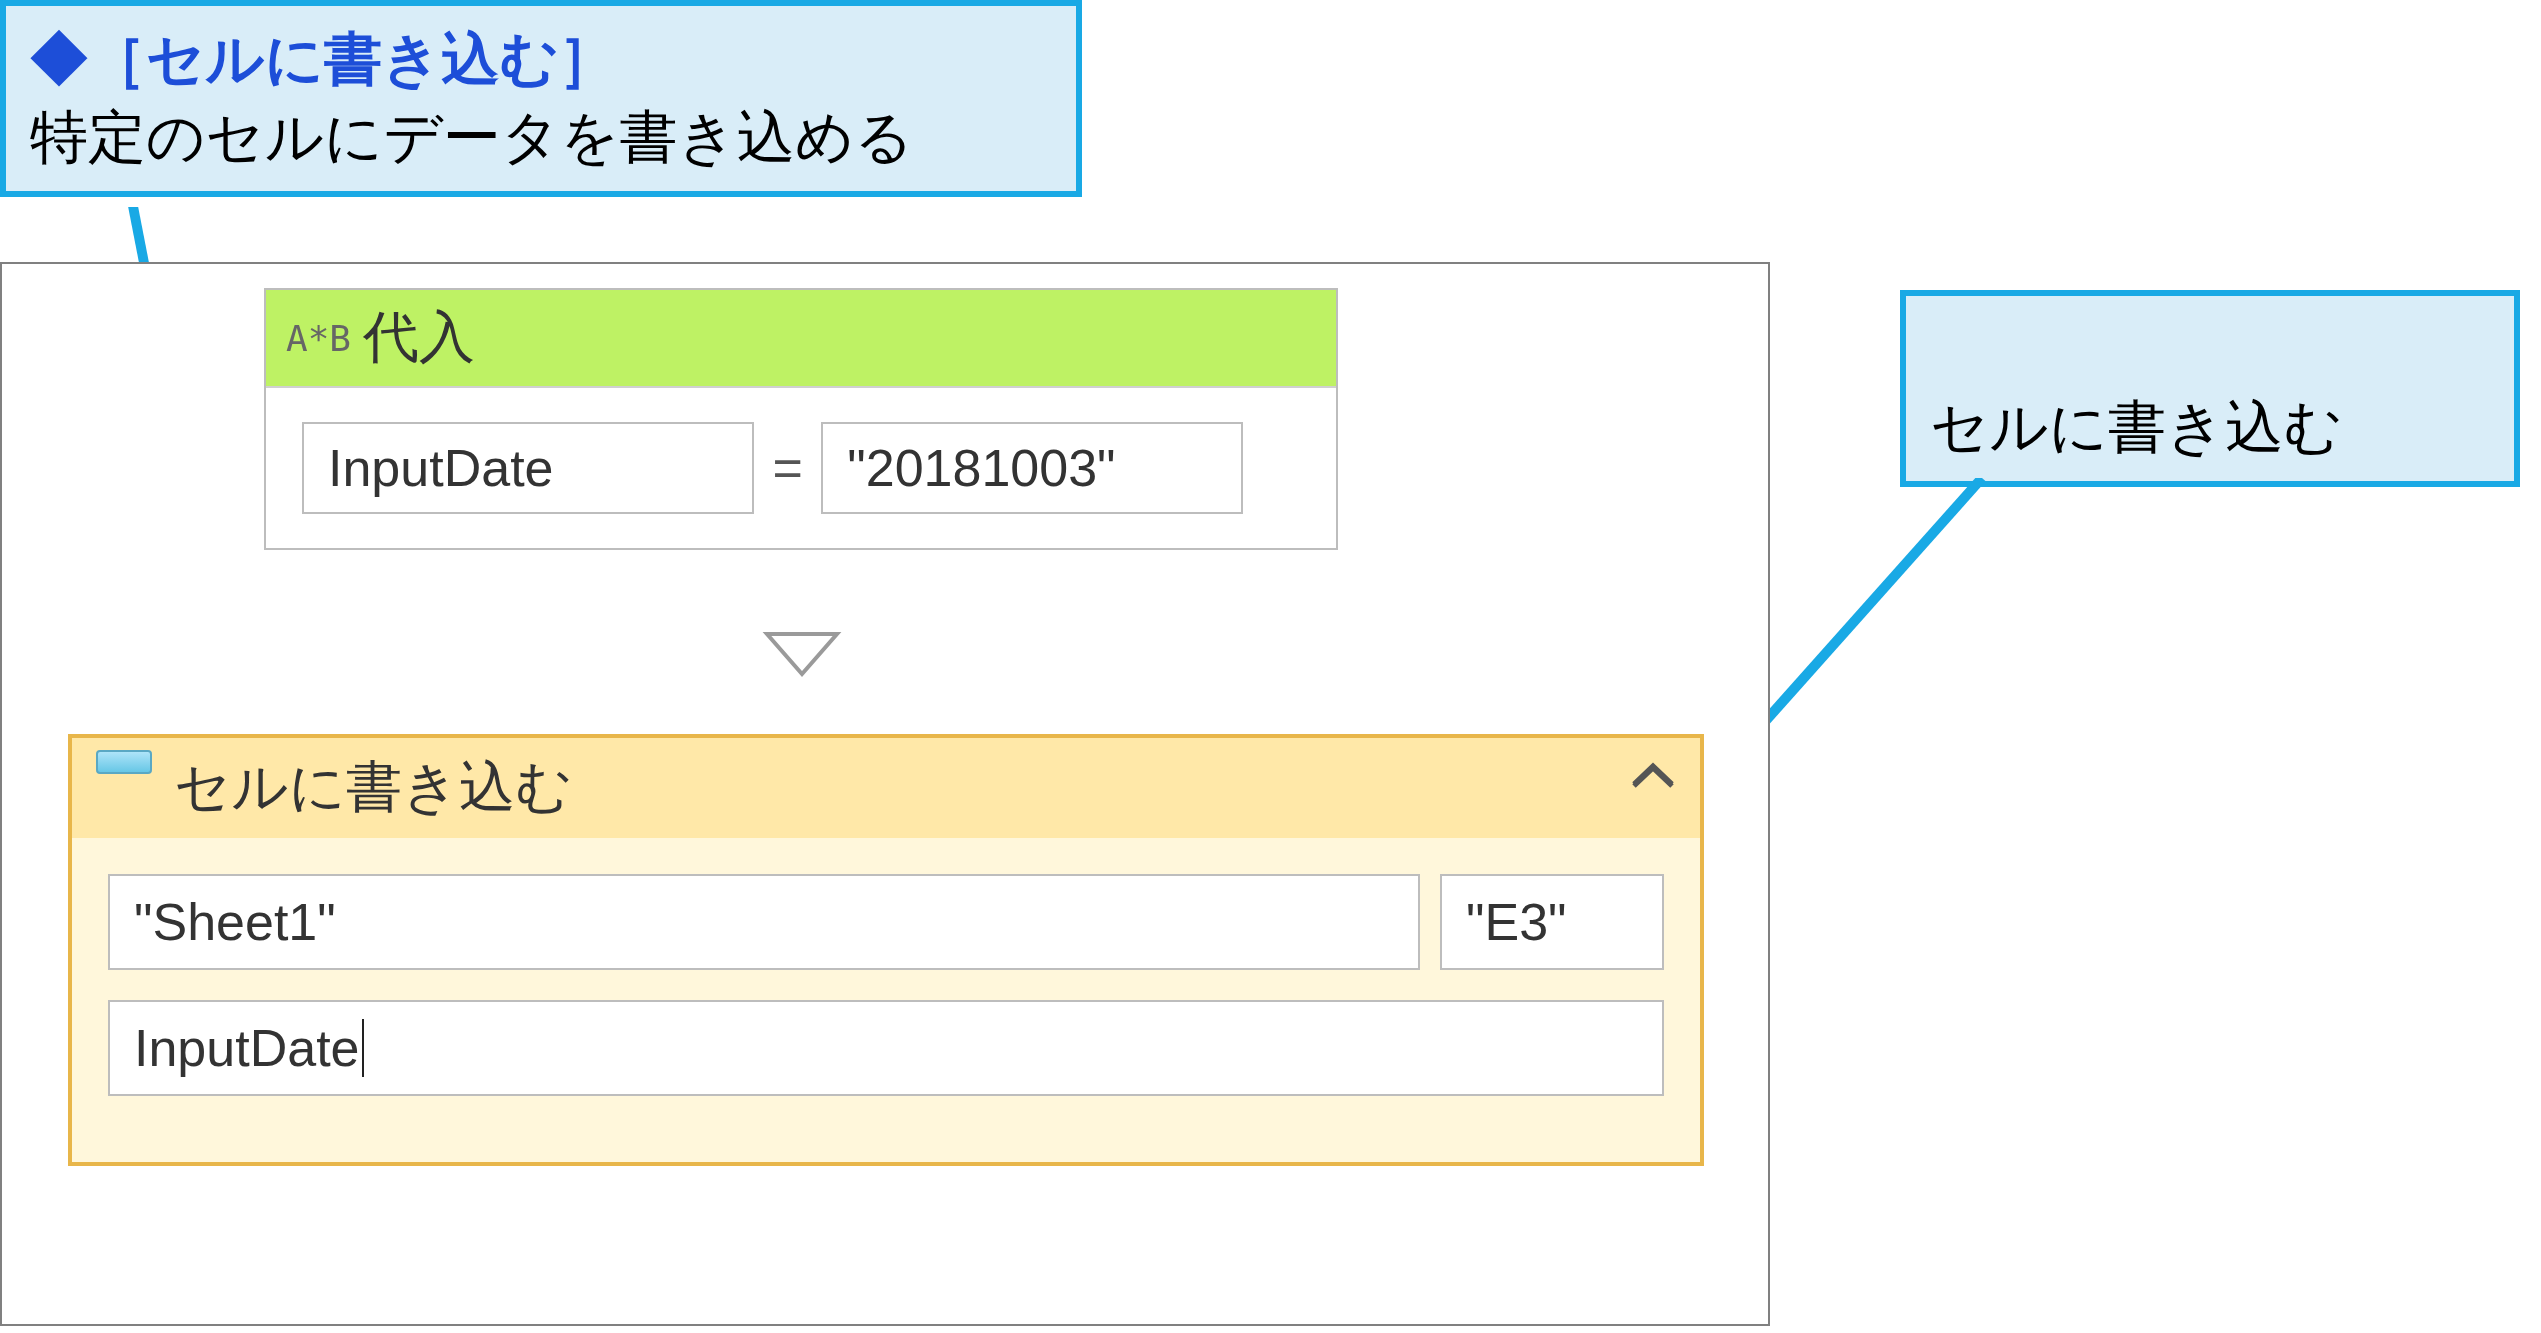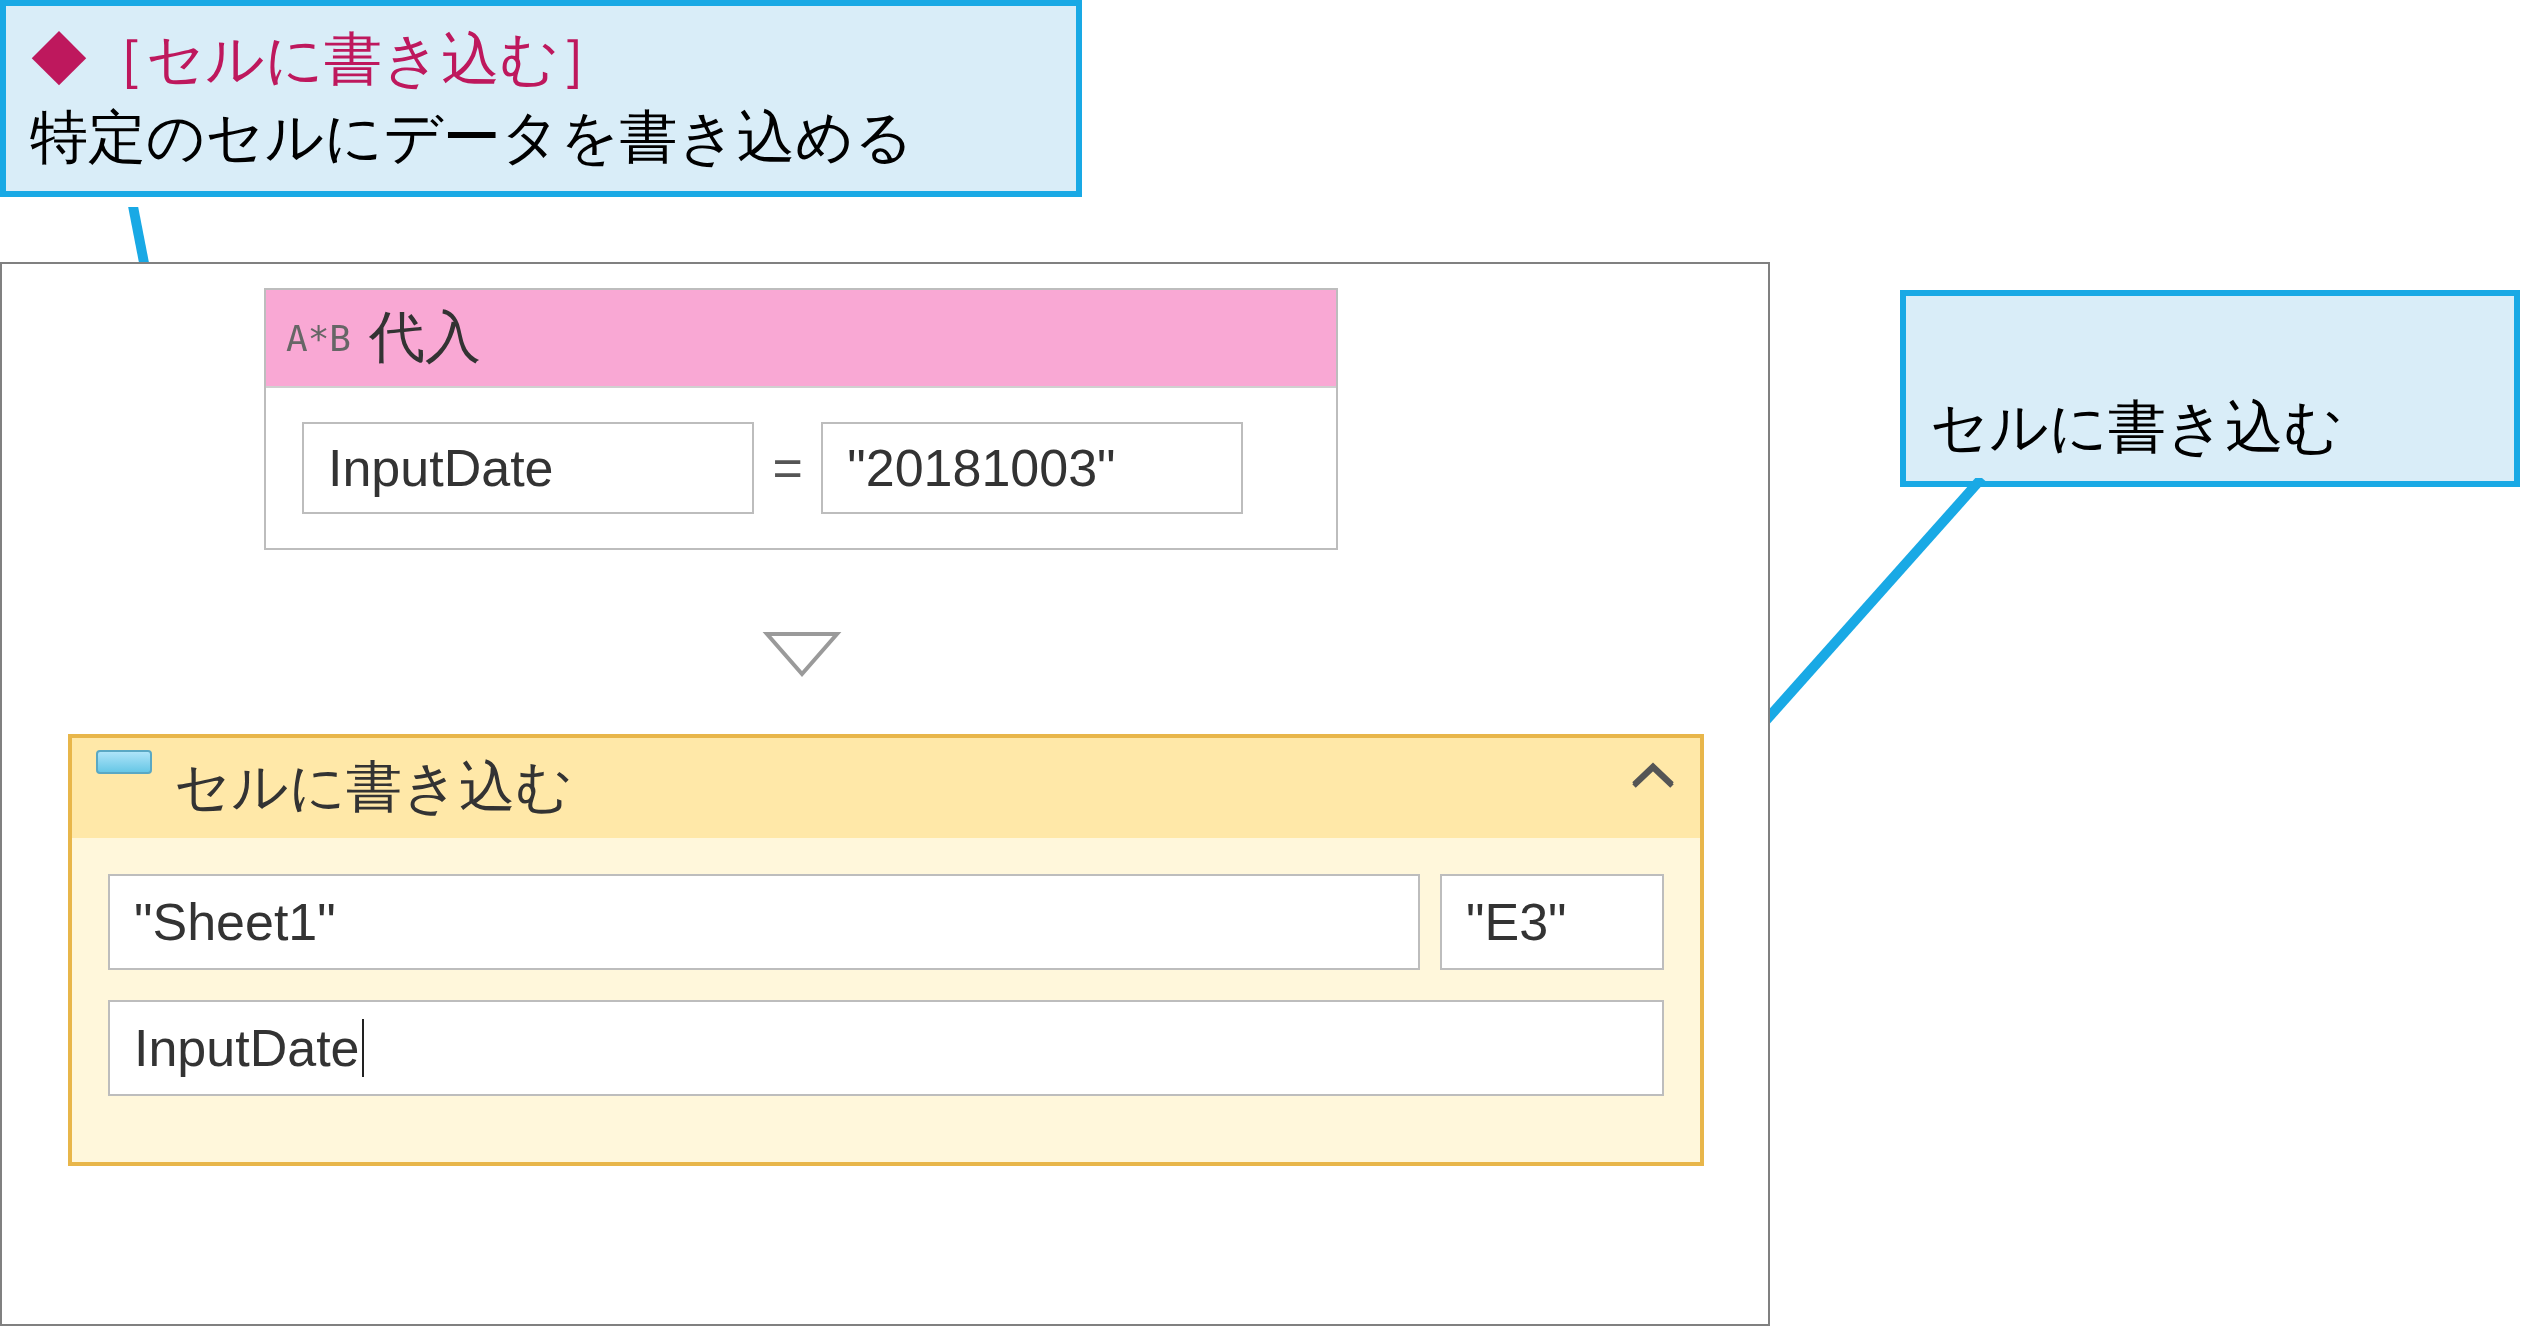--- a/index.html
+++ b/index.html
@@ -1,30 +1,30 @@
 <!DOCTYPE html>
 <html><head>
 <meta charset="utf-8">
 <style>
   html,body{margin:0;padding:0;background:#fff;font-family:"Meiryo","Yu Gothic","Hiragino Kaku Gothic ProN",sans-serif}
   .stage{position:relative;width:2541px;height:1333px}
 
   
   .callout{position:absolute;background:#d9edf8;border:6px solid #19a9e5;padding:14px 24px;font-size:58px;line-height:1.35;color:#000}
-  .callout .hl{color:#be185d;font-weight:400}
+  .callout .hl{color:#1d4ed8;font-weight:700}
 
   
   .leader{position:absolute;background:#19a9e5}
 
   
   .panel{position:absolute;left:0;top:262px;width:1770px;height:1064px;border:2px solid #808080;background:#fff;box-sizing:border-box}
 
   
   .assign{position:absolute;left:262px;top:24px;width:1074px;border:2px solid #bdbdbd;background:#fff;box-sizing:border-box}
-  .assign-head{background:#f9a8d4;display:flex;align-items:center;gap:18px;padding:10px 20px;font-size:56px;color:#333;border-bottom:2px solid #d0d0d0}
+  .assign-head{background:#bef264;display:flex;align-items:center;gap:12px;padding:10px 20px;font-size:56px;color:#333;border-bottom:2px solid #d0d0d0}
   .assign-head .ico{font-family:Consolas,monospace;font-size:36px;color:#666}
   .assign-body{padding:34px 36px}
   .field{display:inline-block;border:2px solid #bdbdbd;background:#fff;font-size:52px;color:#333;padding:14px 24px;font-family:"Meiryo",sans-serif}
   .eq{display:inline-block;font-size:52px;color:#555;margin:0 14px}
 
   
   .flow-arrow{position:absolute;left:50%;transform:translateX(-50%);top:360px}
   .flow-arrow svg{display:block}
 
   

